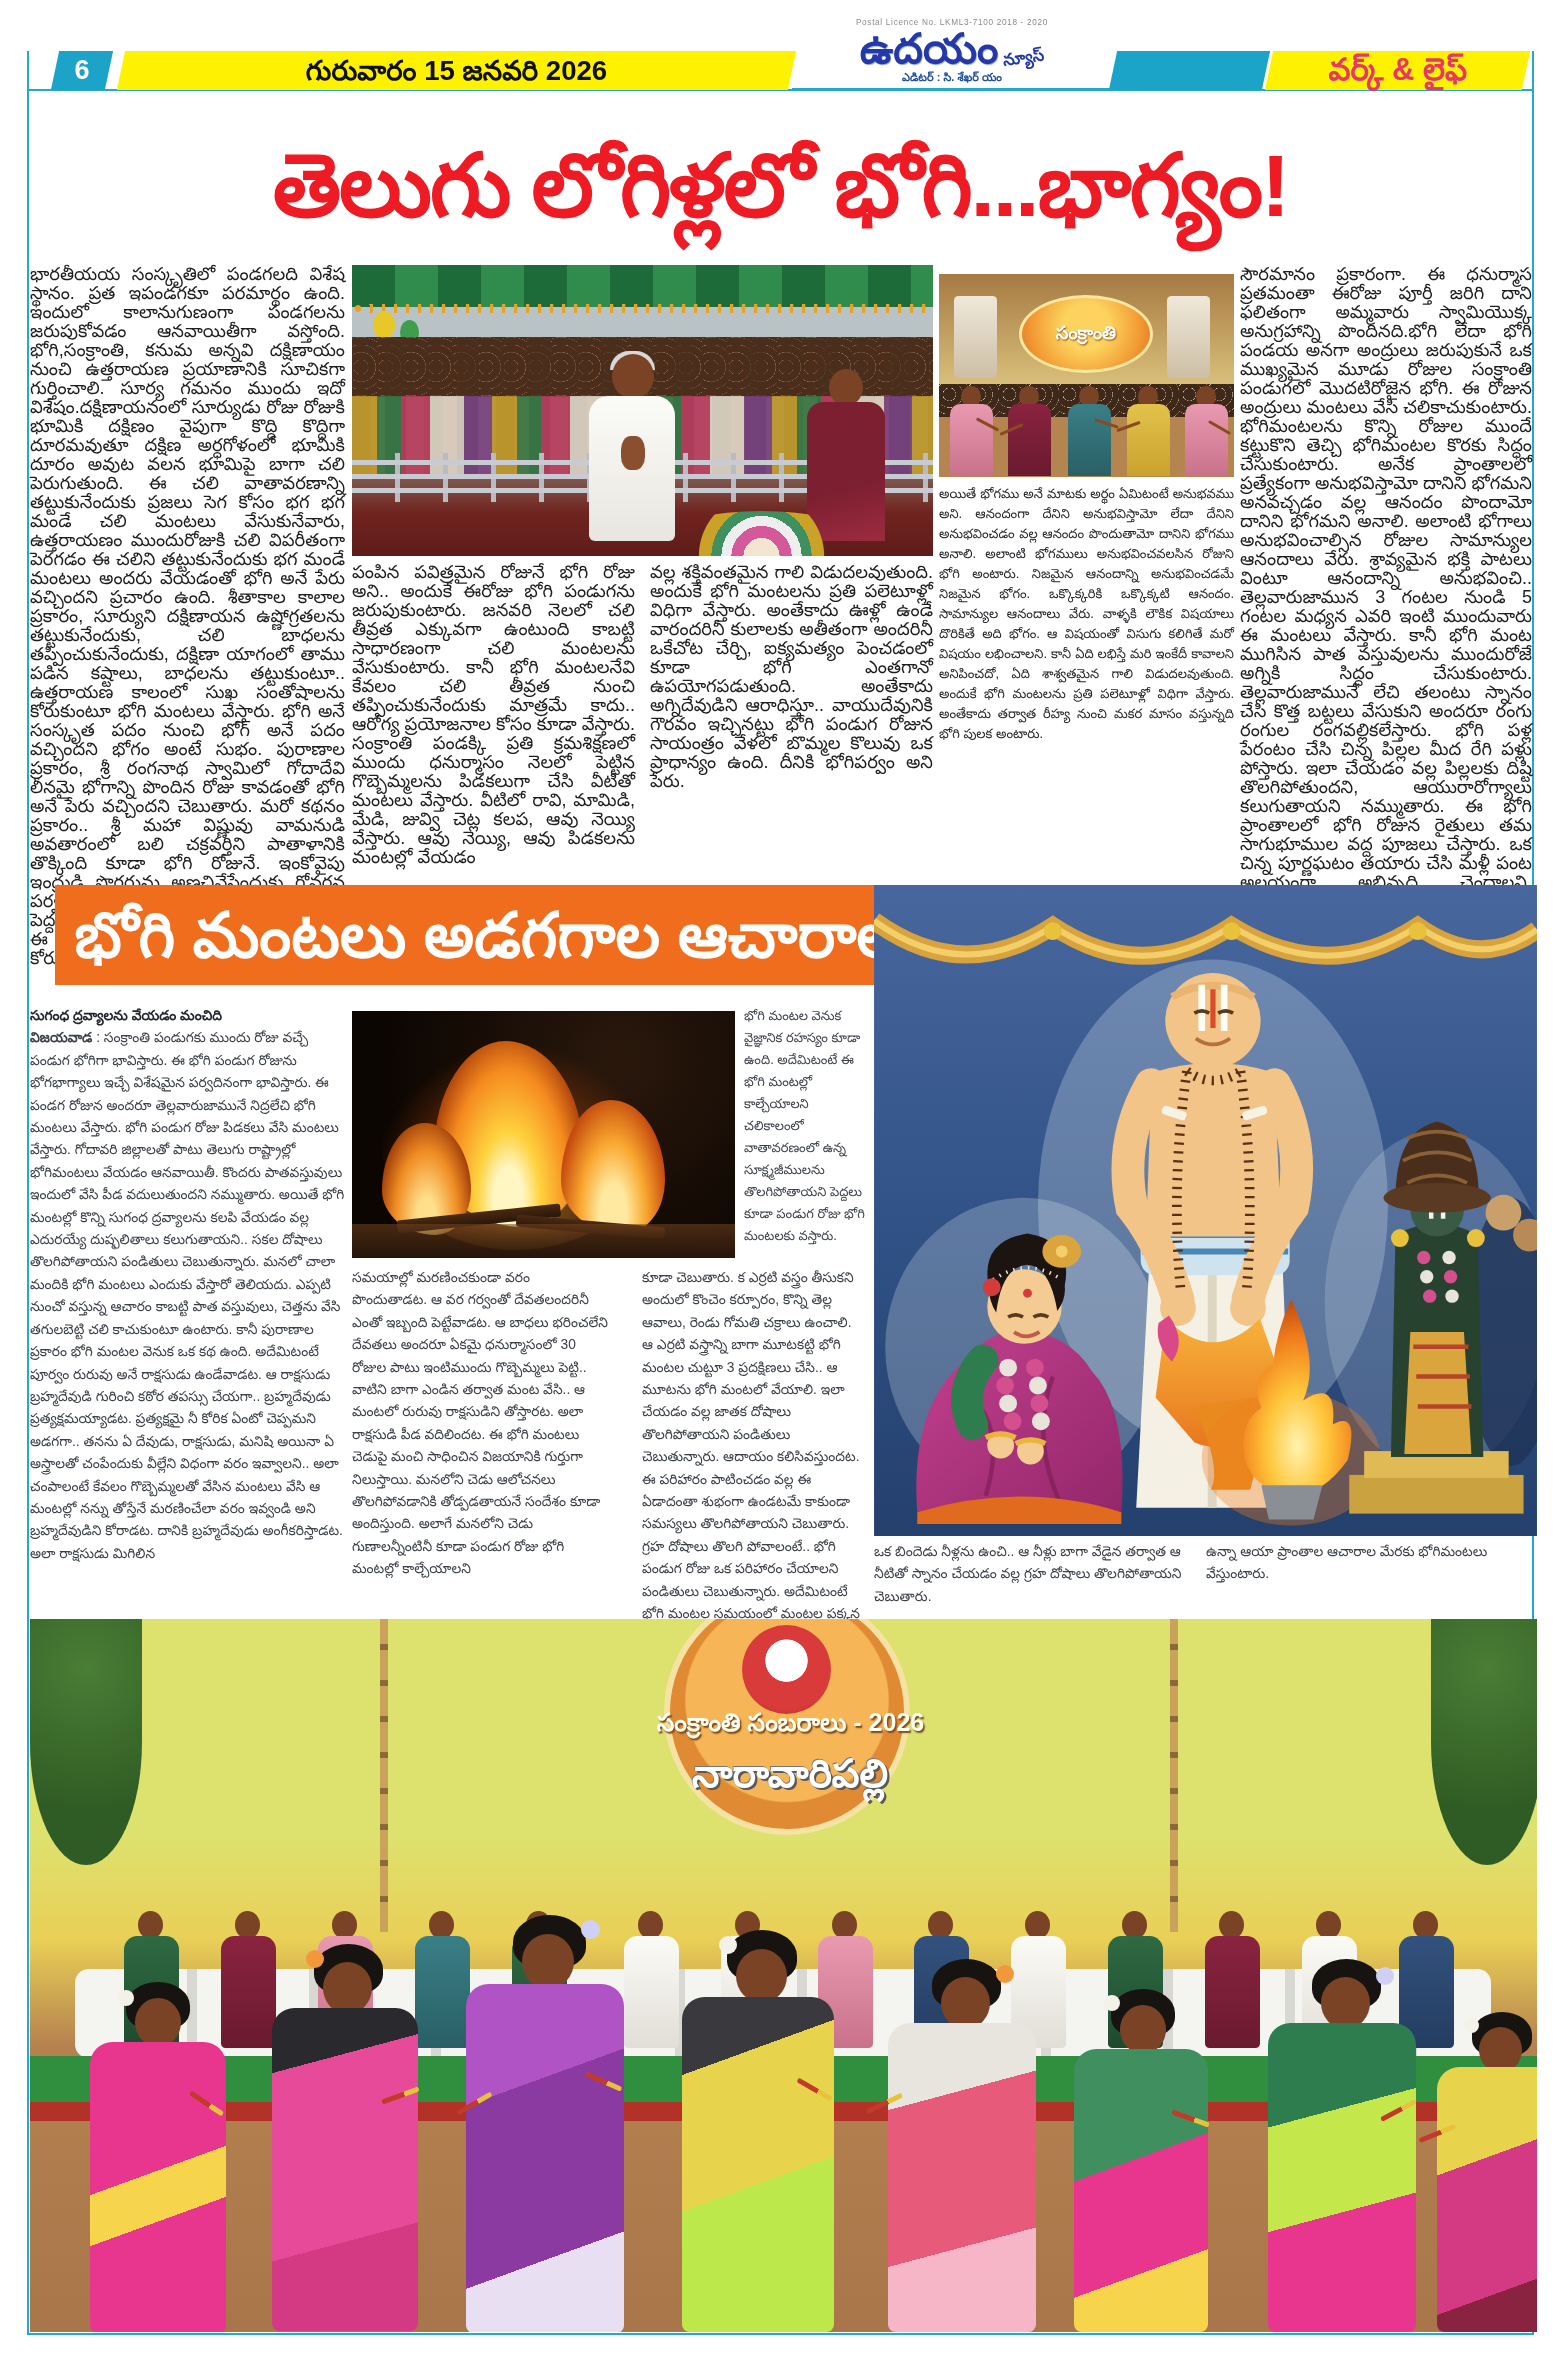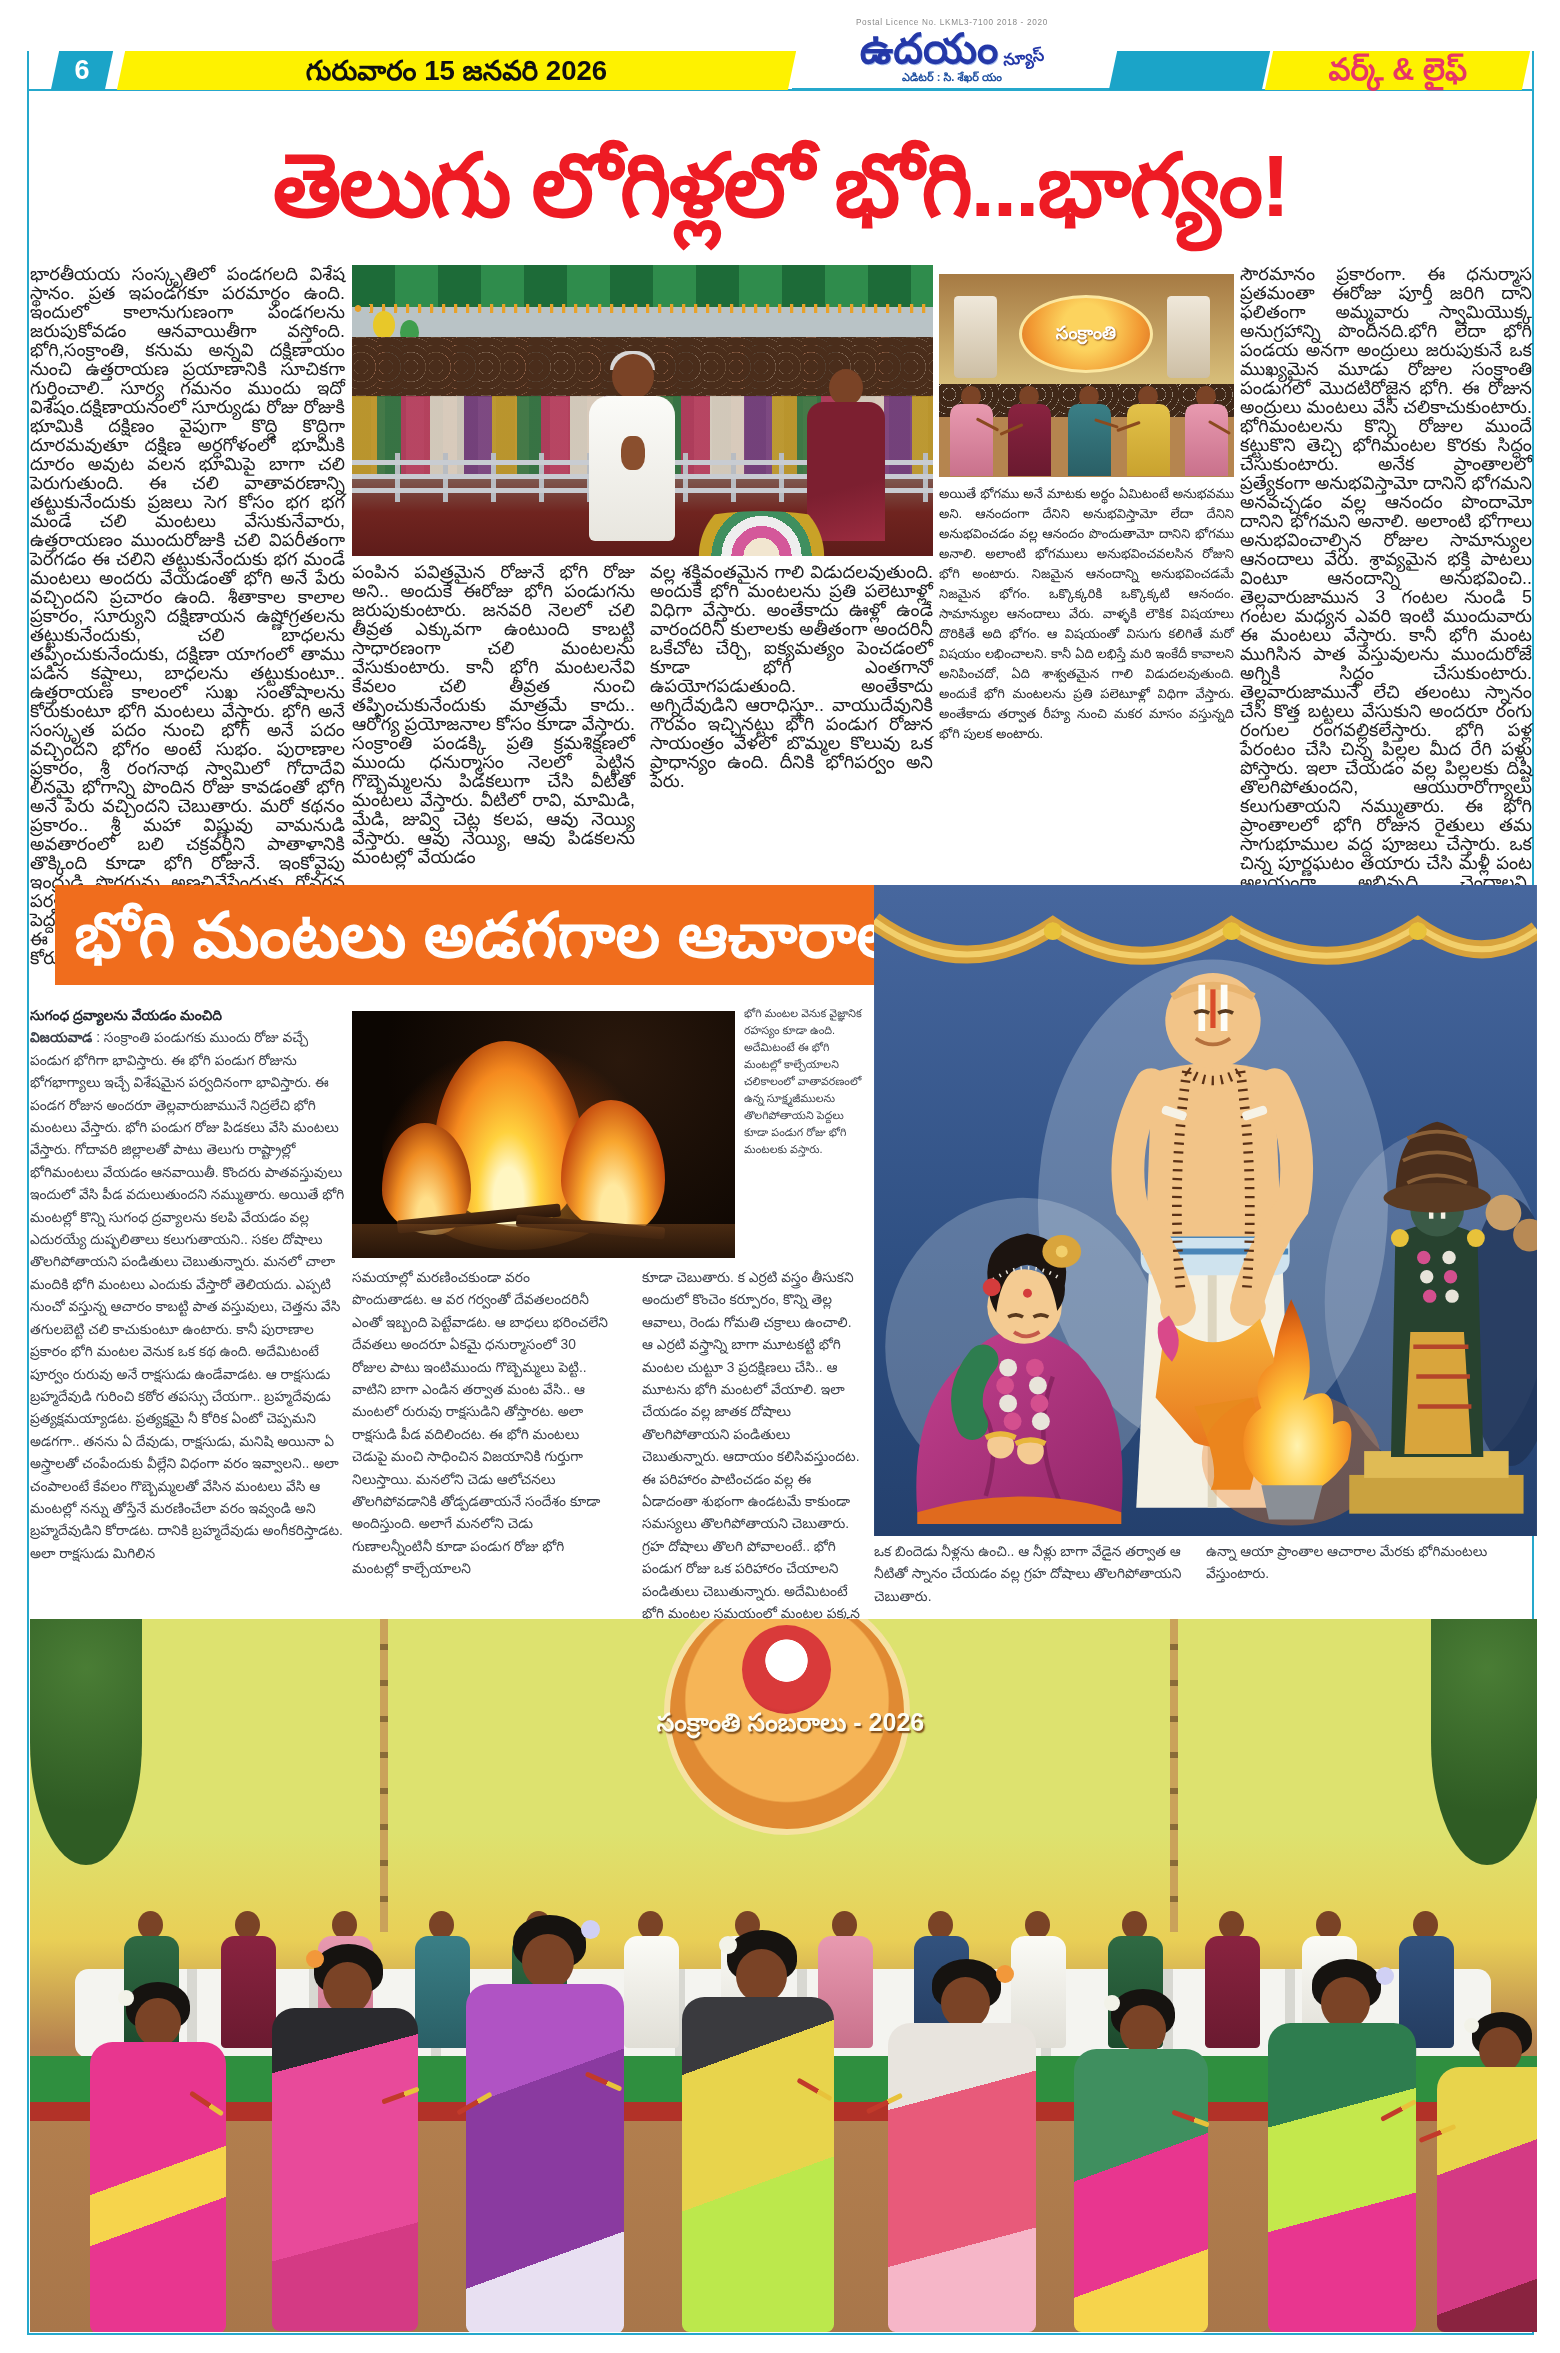--- a/index.html
+++ b/index.html
@@ -227,21 +227,21 @@
     <div class="p2-stick abs" style="left:27px;top:40px;transform:rotate(30deg);"></div>
   </div>
 </div>
 
 <div class="abs banner">భోగి మంటలు అడగగాల ఆచారాలు</div>
 
 <div class="abs loose" style="left:30px;top:1005px;width:315px;height:605px;">
   <span class="lead">సుగంధ ద్రవ్యాలను వేయడం మంచిది</span><br>
   <span class="dateline">విజయవాడ</span><span> : సంక్రాంతి పండుగకు ముందు రోజు వచ్చే పండుగ భోగిగా భావిస్తారు. ఈ భోగి పండుగ రోజును భోగభాగ్యాలు ఇచ్చే విశేషమైన పర్వదినంగా భావిస్తారు. ఈ పండగ రోజున అందరూ తెల్లవారుజామునే నిద్రలేచి భోగి మంటలు వేస్తారు. భోగి పండుగ రోజు పిడకలు వేసి మంటలు వేస్తారు. గోదావరి జిల్లాలతో పాటు తెలుగు రాష్ట్రాల్లో భోగిమంటలు వేయడం ఆనవాయితీ. కొందరు పాతవస్తువులు ఇందులో వేసి పీడ వదులుతుందని నమ్ముతారు. అయితే భోగి మంటల్లో కొన్ని సుగంధ ద్రవ్యాలను కలపి వేయడం వల్ల ఎదురయ్యే దుష్ఫలితాలు కలుగుతాయని.. సకల దోషాలు తొలగిపోతాయని పండితులు చెబుతున్నారు. మనలో చాలా మందికి భోగి మంటలు ఎందుకు వేస్తారో తెలియదు. ఎప్పటి నుంచో వస్తున్న ఆచారం కాబట్టి పాత వస్తువులు, చెత్తను వేసి తగులబెట్టి చలి కాచుకుంటూ ఉంటారు. కానీ పురాణాల ప్రకారం భోగి మంటల వెనుక ఒక కథ ఉంది. అదేమిటంటే పూర్వం రురువు అనే రాక్షసుడు ఉండేవాడట. ఆ రాక్షసుడు బ్రహ్మదేవుడి గురించి కఠోర తపస్సు చేయగా.. బ్రహ్మదేవుడు ప్రత్యక్షమయ్యాడట. ప్రత్యక్షమై నీ కోరిక ఏంటో చెప్పమని అడగగా.. తనను ఏ దేవుడు, రాక్షసుడు, మనిషి అయినా ఏ అస్త్రాలతో చంపేందుకు వీల్లేని విధంగా వరం ఇవ్వాలని.. అలా చంపాలంటే కేవలం గొబ్బెమ్మలతో వేసిన మంటలు వేసి ఆ మంటల్లో నన్ను తోస్తేనే మరణించేలా వరం ఇవ్వండి అని బ్రహ్మదేవుడిని కోరాడట. దానికి బ్రహ్మదేవుడు అంగీకరిస్తాడట. అలా రాక్షసుడు మిగిలిన</span>
 </div>
-<div class="abs loose" style="left:744px;top:1005px;width:122px;height:256px;font-size:11px;line-height:17px;">భోగి మంటల వెనుక వైజ్ఞానిక రహస్యం కూడా ఉంది. అదేమిటంటే ఈ భోగి మంటల్లో కాల్చేయాలని చలికాలంలో వాతావరణంలో ఉన్న సూక్ష్మజీములను తొలగిపోతాయని పెద్దలు కూడా పండుగ రోజు భోగి మంటలకు వస్తారు.</div>
+<div class="abs loose" style="left:744px;top:1005px;width:122px;height:256px;font-size:13px;line-height:22px;">భోగి మంటల వెనుక వైజ్ఞానిక రహస్యం కూడా ఉంది. అదేమిటంటే ఈ భోగి మంటల్లో కాల్చేయాలని చలికాలంలో వాతావరణంలో ఉన్న సూక్ష్మజీములను తొలగిపోతాయని పెద్దలు కూడా పండుగ రోజు భోగి మంటలకు వస్తారు.</div>
 <div class="abs loose" style="left:352px;top:1267px;width:256px;height:343px;">సమయాల్లో మరణించకుండా వరం పొందుతాడట. ఆ వర గర్వంతో దేవతలందరినీ ఎంతో ఇబ్బంది పెట్టేవాడట. ఆ బాధలు భరించలేని దేవతలు అందరూ ఏకమై ధనుర్మాసంలో 30 రోజుల పాటు ఇంటిముందు గొబ్బెమ్మలు పెట్టి.. వాటిని బాగా ఎండిన తర్వాత మంట వేసి.. ఆ మంటలో రురువు రాక్షసుడిని తోస్తారట. అలా రాక్షసుడి పీడ వదిలిందట. ఈ భోగి మంటలు చెడుపై మంచి సాధించిన విజయానికి గుర్తుగా నిలుస్తాయి. మనలోని చెడు ఆలోచనలు తొలగిపోవడానికి తోడ్పడతాయనే సందేశం కూడా అందిస్తుంది. అలాగే మనలోని చెడు గుణాలన్నీంటినీ కూడా పండుగ రోజు భోగి మంటల్లో కాల్చేయాలని</div>
 <div class="abs loose" style="left:642px;top:1267px;width:224px;height:343px;">కూడా చెబుతారు. క ఎర్రటి వస్త్రం తీసుకని అందులో కొంచెం కర్పూరం, కొన్ని తెల్ల ఆవాలు, రెండు గోమతి చక్రాలు ఉంచాలి. ఆ ఎర్రటి వస్త్రాన్ని బాగా మూటకట్టి భోగి మంటల చుట్టూ 3 ప్రదక్షిణలు చేసి.. ఆ మూటను భోగి మంటలో వేయాలి. ఇలా చేయడం వల్ల జాతక దోషాలు తొలగిపోతాయని పండితులు చెబుతున్నారు. ఆదాయం కలిసివస్తుందట. ఈ పరిహారం పాటించడం వల్ల ఈ ఏడాదంతా శుభంగా ఉండటమే కాకుండా సమస్యలు తొలగిపోతాయని చెబుతారు. గ్రహ దోషాలు తొలగి పోవాలంటే.. భోగి పండుగ రోజు ఒక పరిహారం చేయాలని పండితులు చెబుతున్నారు. అదేమిటంటే భోగి మంటల సమయంలో మంటల పక్కన</div>
 <div class="abs loose" style="left:874px;top:1541px;width:323px;height:69px;">ఒక బిందెడు నీళ్లను ఉంచి.. ఆ నీళ్లు బాగా వేడైన తర్వాత ఆ నీటితో స్నానం చేయడం వల్ల గ్రహ దోషాలు తొలగిపోతాయని చెబుతారు.</div>
 <div class="abs loose" style="left:1206px;top:1541px;width:331px;height:69px;">ఉన్నా ఆయా ప్రాంతాల ఆచారాల మేరకు భోగిమంటలు వేస్తుంటారు.</div>
 
 <div class="abs photo bon">
   <div class="abs bon-glow"></div>
   <div class="abs flame f1"></div>
   <div class="abs flame f2"></div>
   <div class="abs flame f3"></div>
@@ -366,20 +366,21 @@
 </div>
 
 <div class="abs photo bp">
   <div class="abs bp-tree" style="left:0;"></div>
   <div class="abs bp-tree" style="left:1401px;"></div>
   <div class="abs bp-pole" style="left:350px;"></div>
   <div class="abs bp-pole" style="left:1140px;"></div>
   <div class="abs bp-circle"></div>
   <div class="abs bp-emblem"></div>
   <div class="abs bp-line1">సంక్రాంతి సంబరాలు - 2026</div>
+  <div class="abs bp-line2">నారావారిపల్లి</div>
   <div class="abs bp-sofa"></div>
 
   <div class="abs vip" style="left:89px;">
       <div class="abs figure-head hd"></div>
       <div class="abs body cg"></div>
     </div>
   <div class="abs vip" style="left:186px;">
       <div class="abs figure-head hd"></div>
       <div class="abs body cm"></div>
     </div>

